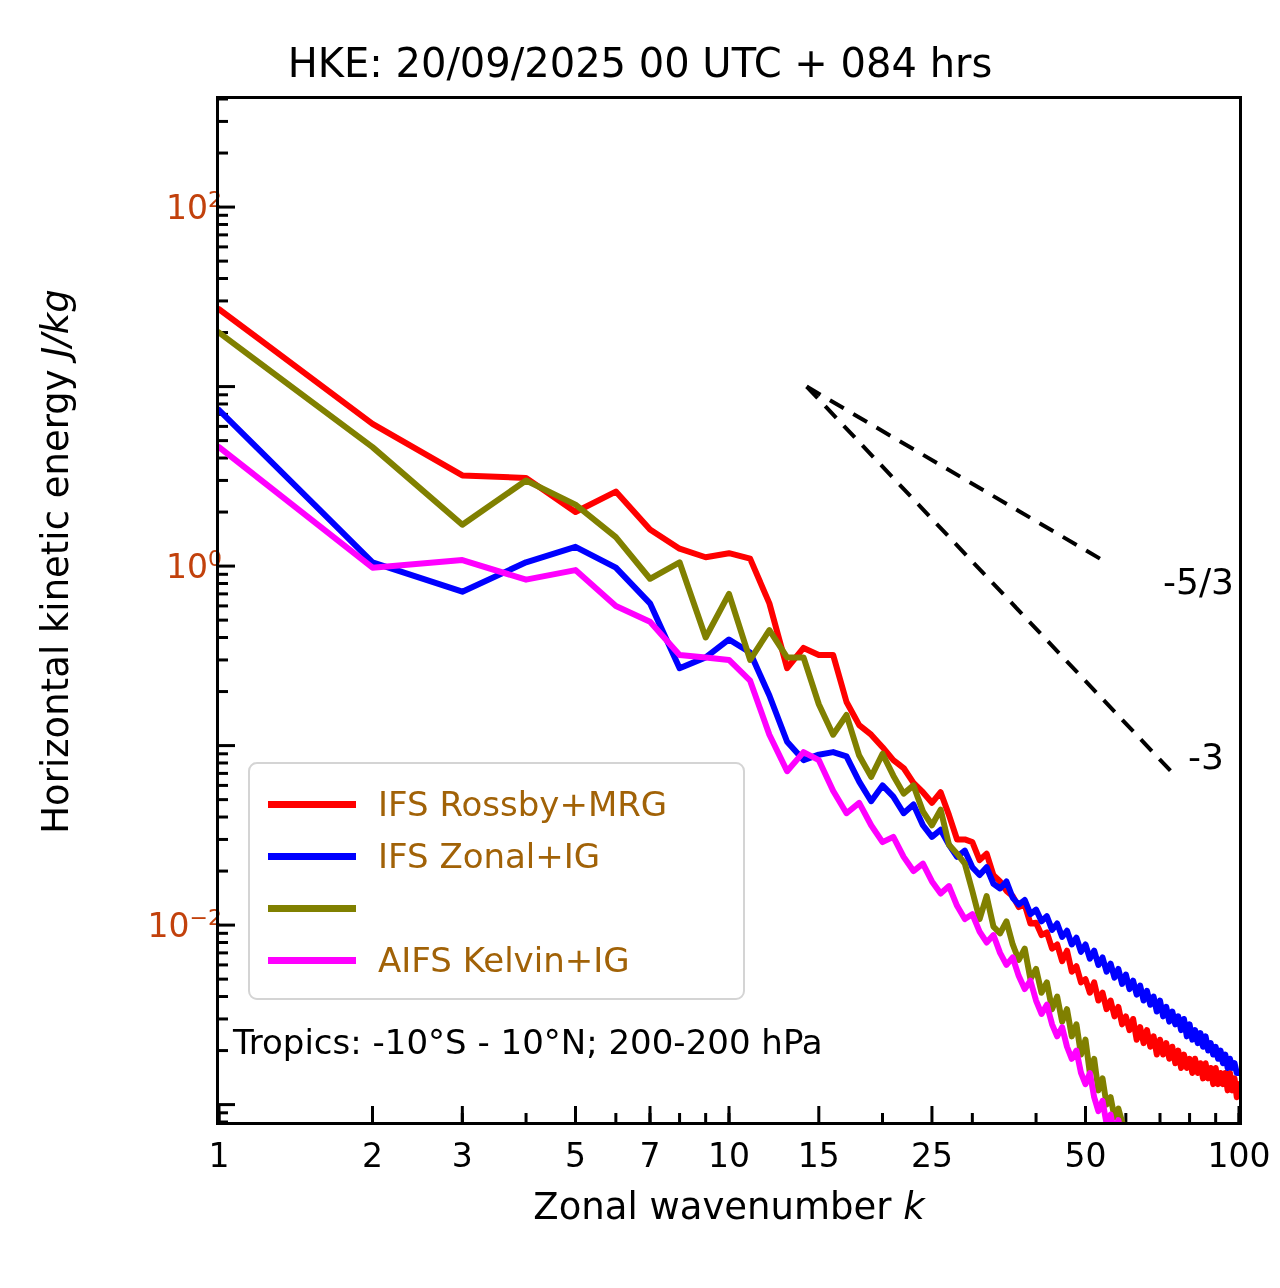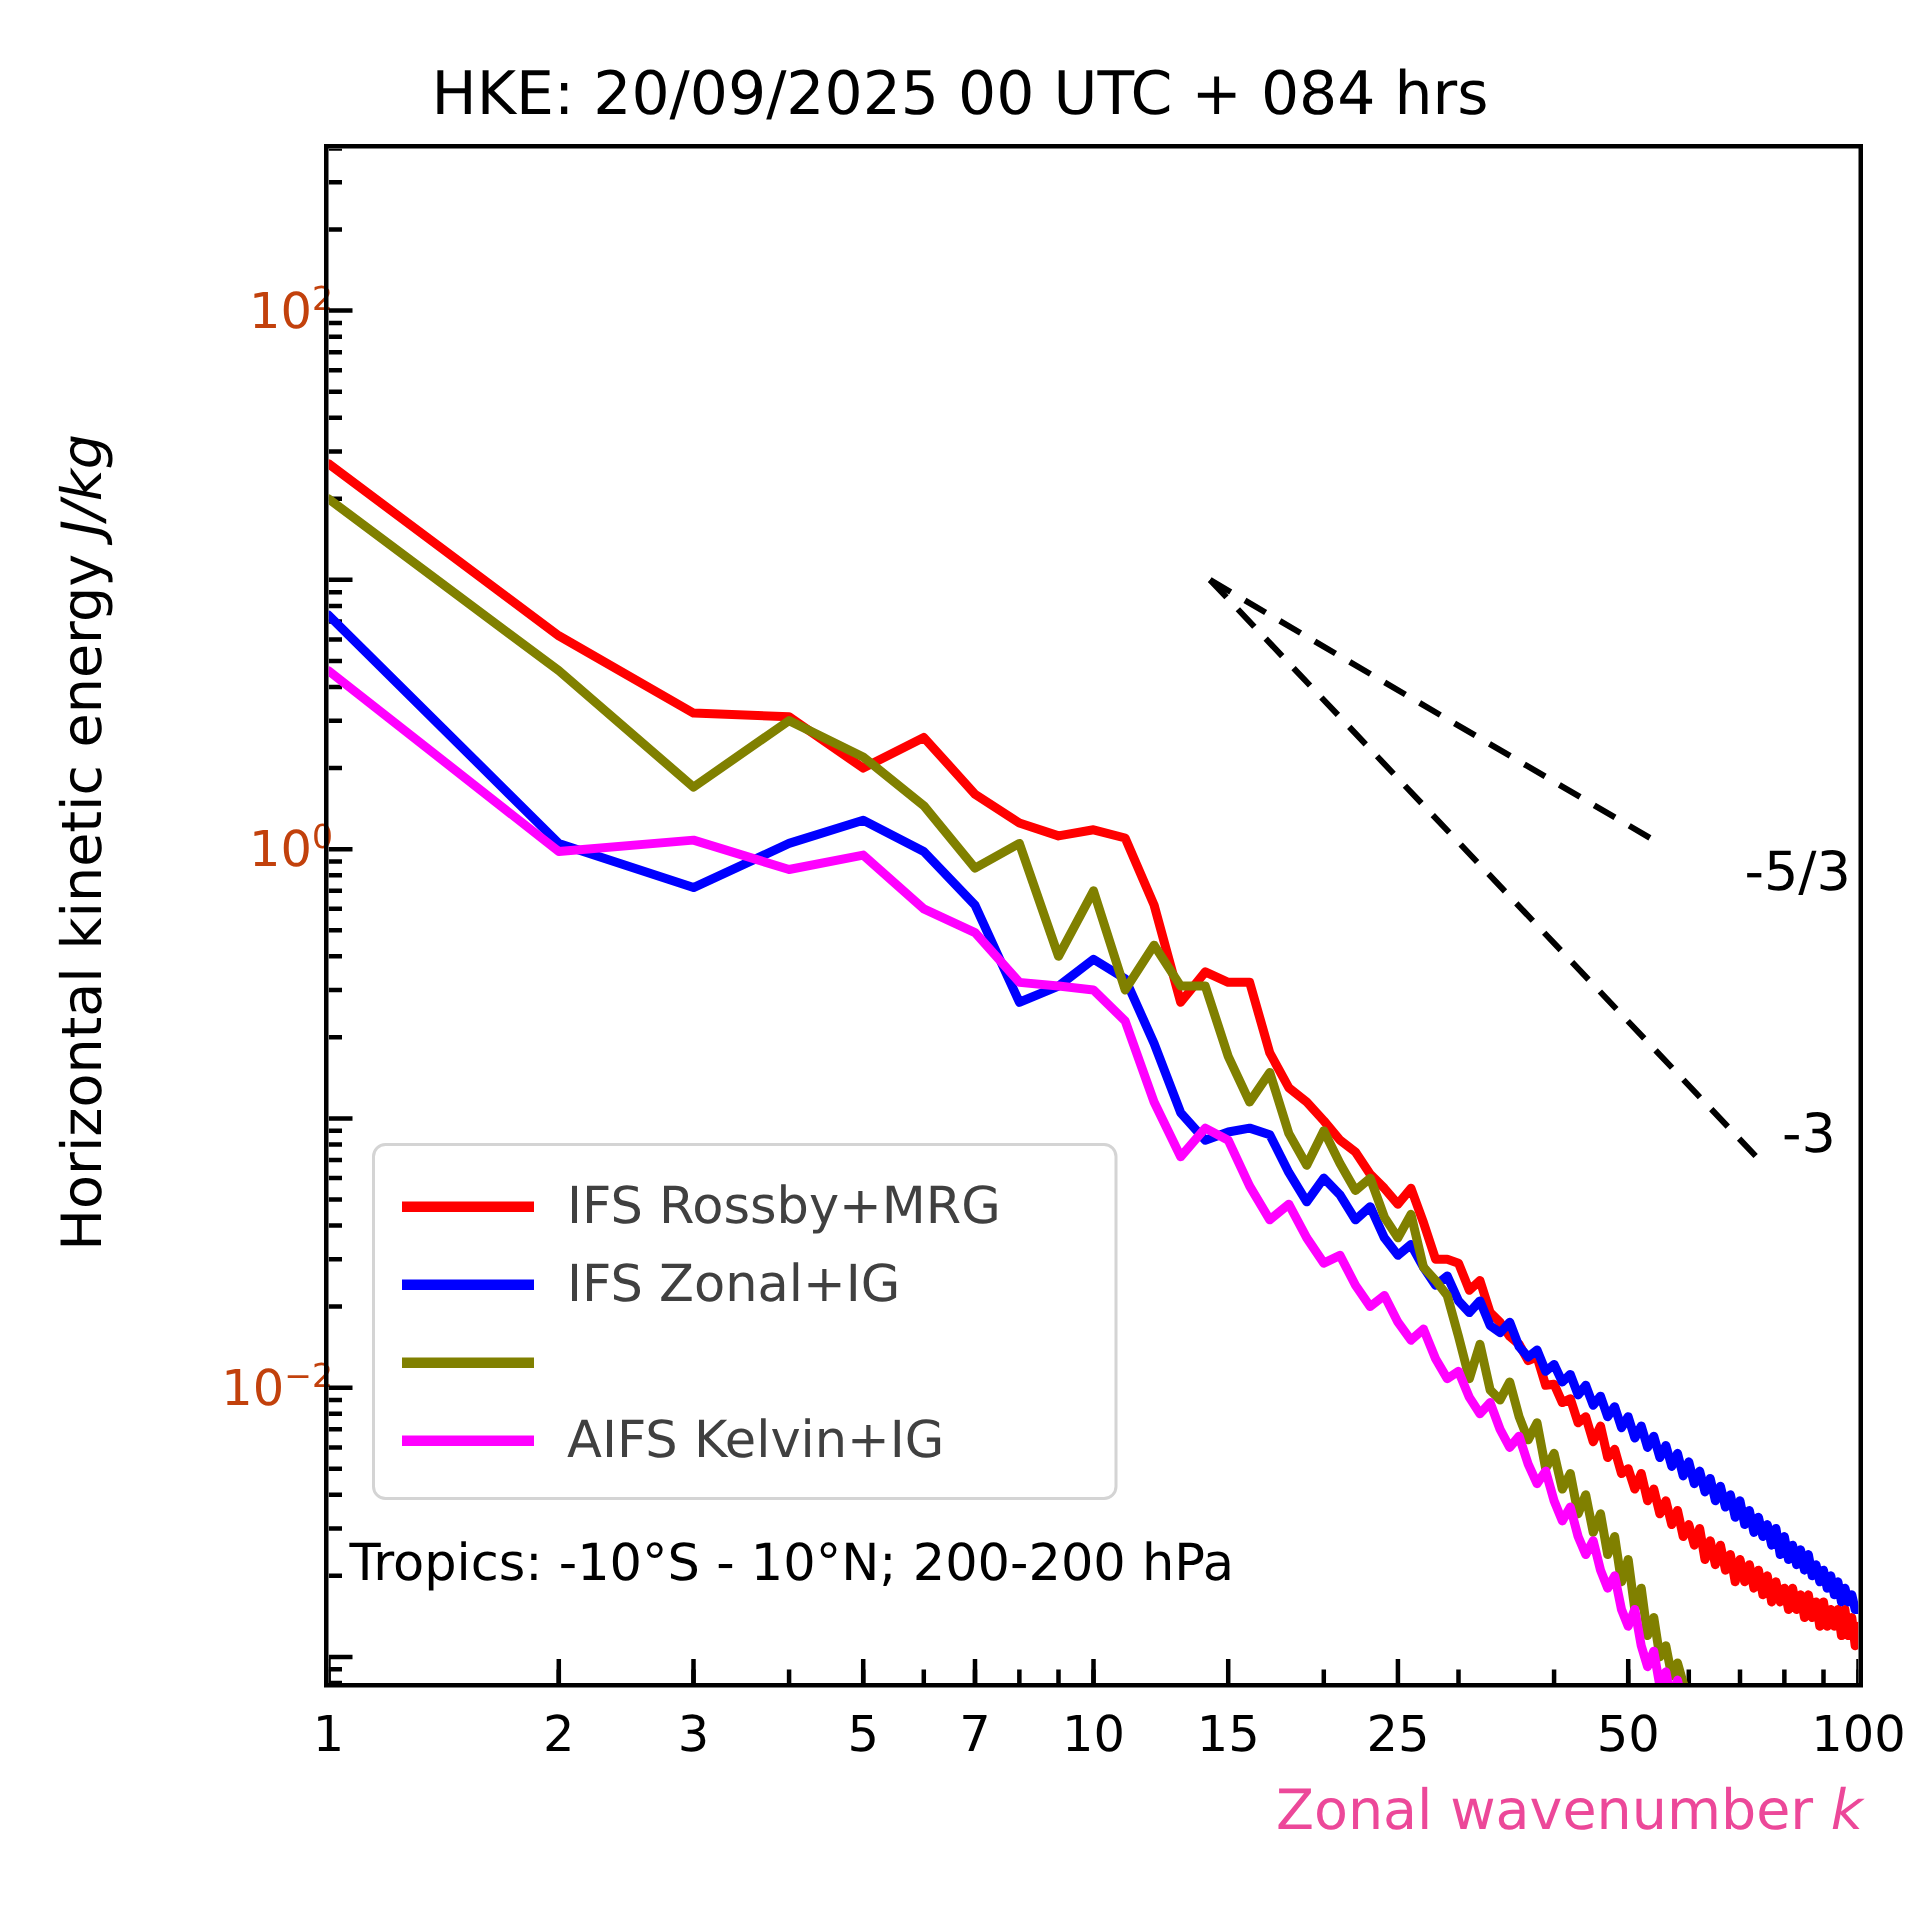--- a/index.html
+++ b/index.html
@@ -55,23 +55,23 @@
     color: #000000;
     transform: rotate(-90deg);
     transform-origin: center center;
     white-space: nowrap;
   }
   #x-axis-label {
     position: absolute;
     left: 216px;
     top: 1185px;
     width: 1026px;
-    text-align: right;
+    text-align: center;
     font-size: 37px;
-    color: #ec4899;
+    color: #000000;
     white-space: nowrap;
   }
   .ytick-label {
     position: absolute;
     right: 1058px;
     text-align: right;
     font-size: 33px;
     color: #c2410c;
     white-space: nowrap;
     transform: translateY(-50%);
@@ -110,21 +110,21 @@
   .legend-swatch {
     width: 88px;
     height: 0;
     border-top-width: 7px;
     border-top-style: solid;
     margin-right: 22px;
     flex: 0 0 auto;
   }
   .legend-text {
     font-size: 34px;
-    color: #404040;
+    color: #a16207;
     white-space: nowrap;
     line-height: 1;
   }
   #region-note {
     position: absolute;
     left: 233px;
     top: 1022px;
     font-size: 34px;
     color: #000000;
     white-space: nowrap;

